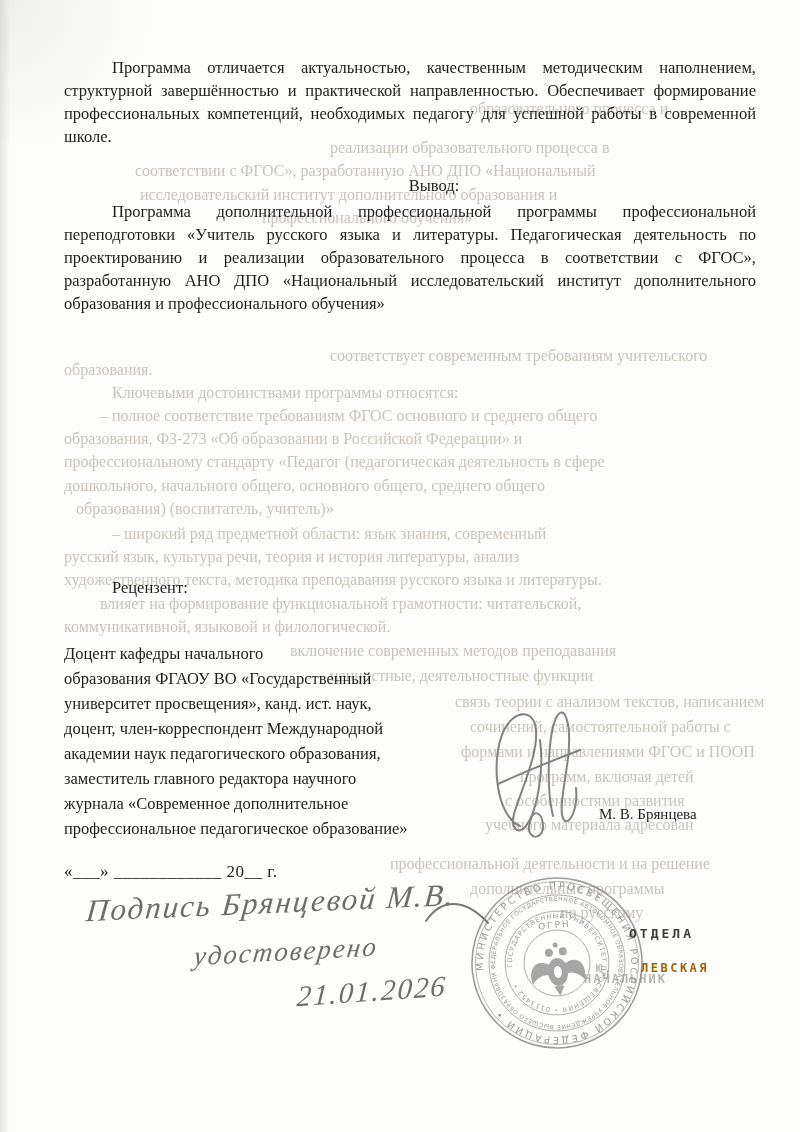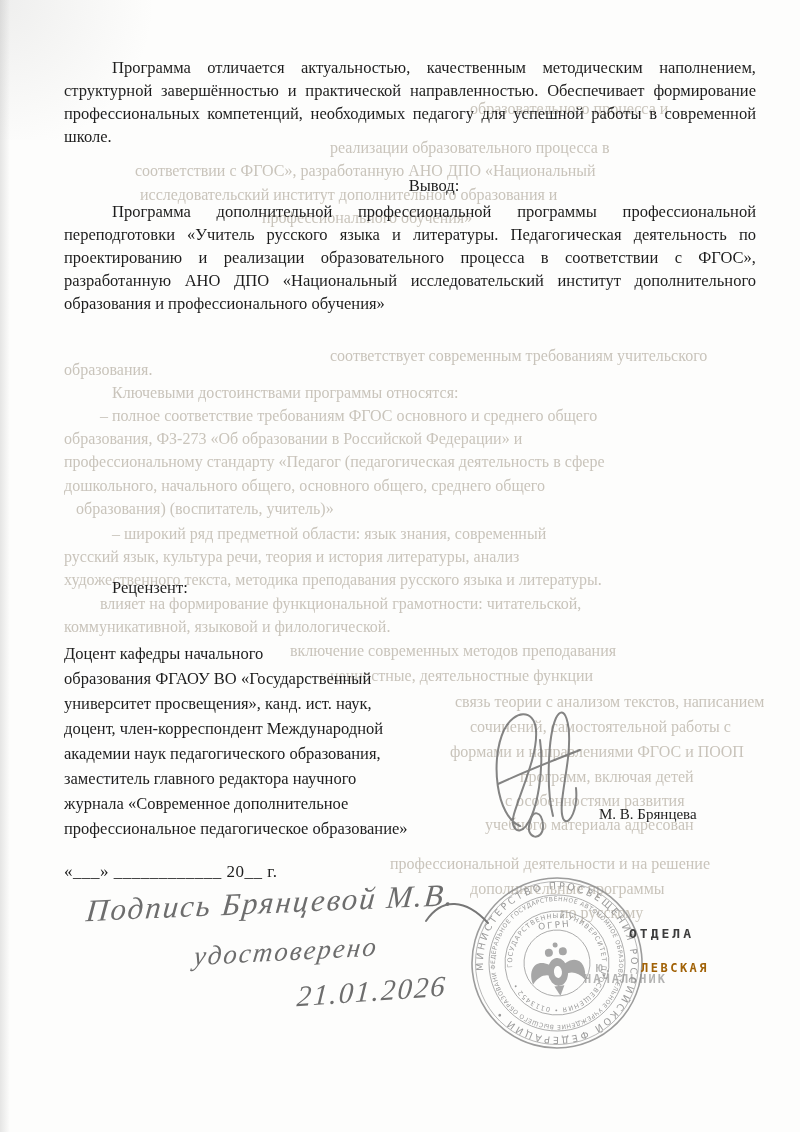--- a/index.html
+++ b/index.html
@@ -65,21 +65,21 @@
       <span class="ghost" style="left: 64px; top: 500px; margin-left: 12px;">образования) (воспитатель, учитель)»</span>
       <span class="ghost" style="left: 112px; top: 525px;">– широкий ряд предметной области: язык знания, современный</span>
       <span class="ghost" style="left: 64px; top: 548px;">русский язык, культура речи, теория и история литературы, анализ</span>
       <span class="ghost" style="left: 64px; top: 571px;">художественного текста, методика преподавания русского языка и литературы.</span>
       <span class="ghost" style="left: 100px; top: 595px;">влияет на формирование функциональной грамотности: читательской,</span>
       <span class="ghost" style="left: 64px; top: 618px;">коммуникативной, языковой и филологической.</span>
       <span class="ghost" style="left: 290px; top: 642px;">включение современных методов преподавания</span>
       <span class="ghost" style="left: 330px; top: 667px;">ценностные, деятельностные функции</span>
       <span class="ghost" style="left: 455px; top: 693px;">связь теории с анализом текстов, написанием</span>
       <span class="ghost" style="left: 470px; top: 718px;">сочинений, самостоятельной работы с</span>
-      <span class="ghost" style="left: 450px; top: 743px;">формами и направлениями ФГОС и ПООП</span>
+      <span class="ghost" style="left: 461px; top: 743px;">формами и направлениями ФГОС и ПООП</span>
       <span class="ghost" style="left: 520px; top: 768px;">программ, включая детей</span>
       <span class="ghost" style="left: 505px; top: 792px;">с особенностями развития</span>
       <span class="ghost" style="left: 485px; top: 816px;">учебного материала адресован</span>
       <span class="ghost" style="left: 390px; top: 855px;">профессиональной деятельности и на решение</span>
       <span class="ghost" style="left: 470px; top: 880px;">дополнительные программы</span>
       <span class="ghost" style="left: 560px; top: 904px;">по русскому</span>
     </div>
 
   <div class="typed" id="para1">
     <p>Программа отличается актуальностью, качественным методическим наполнением, структурной завершённостью и практической направленностью. Обеспечивает формирование профессиональных компетенций, необходимых педагогу для успешной работы в современной школе.</p>

